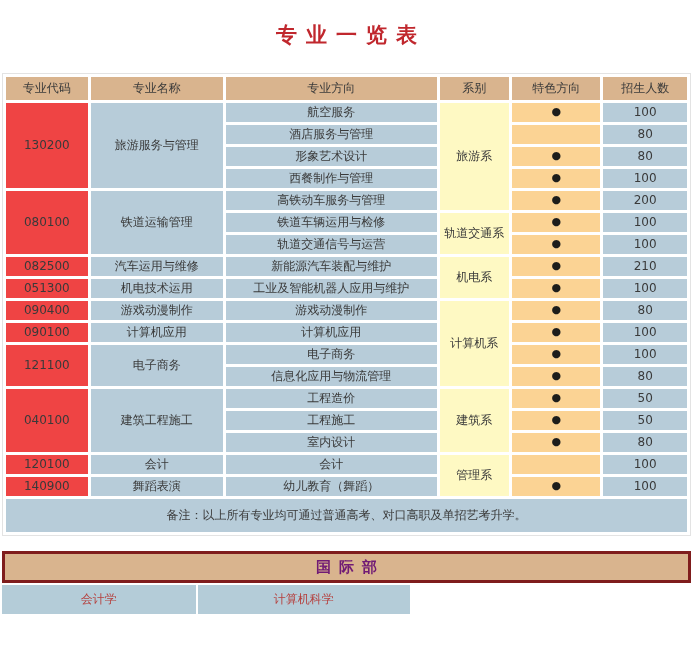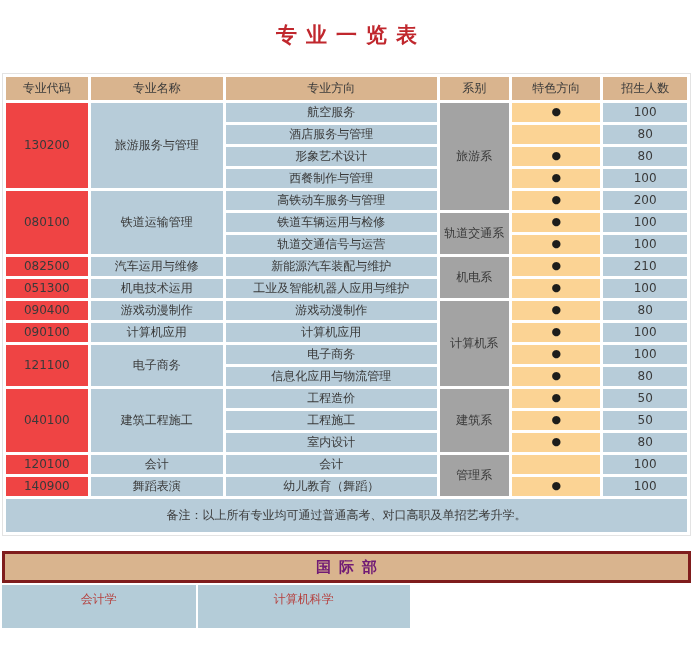--- a/index.html
+++ b/index.html
@@ -23,33 +23,33 @@
   th{
     background:#d9b48e;height:21px;font-size:12px;font-weight:normal;
     color:#3a3a3a;padding:1px 12px;
   }
   td{
     font-size:12px;text-align:center;height:19px;
     padding:0 3px;line-height:1.15;
   }
   td.code{background:#ef4444;}
   td.cell{background:#b7ccd9;}
-  td.dept{background:#a3a3a3;}
+  td.dept{background:#fef9c3;}
   td.feat{background:#fbd394;font-size:11px;color:#1d1d1b;}
   td.note-row{background:#b7ccd9;height:33px;font-size:12px;}
   .intl-banner{
     margin:15px 2px 0;background:#d9b48e;height:26px;line-height:26px;
     text-align:center;color:#701a75;font-size:15px;font-weight:bold;
     letter-spacing:8px;text-indent:8px;border:3px solid #7f1d1d;
   }
   .intl-programs{
     display:flex;gap:2px;margin:2px 2px 0;
   }
   .program{
-    background:#b4ccd8;height:43px;line-height:29px;text-align:center;
+    background:#b4ccd8;height:29px;line-height:29px;text-align:center;
     color:#b5413f;font-size:12px;
   }
   .program.p1{flex:0 0 28.1%;}
   .program.p2{flex:1 1 auto;}
   .program.p3{flex:0 0 30.8%;}
 </style>
 </head>
 <body>
 
 <div class="page-title">专业一览表</div>

